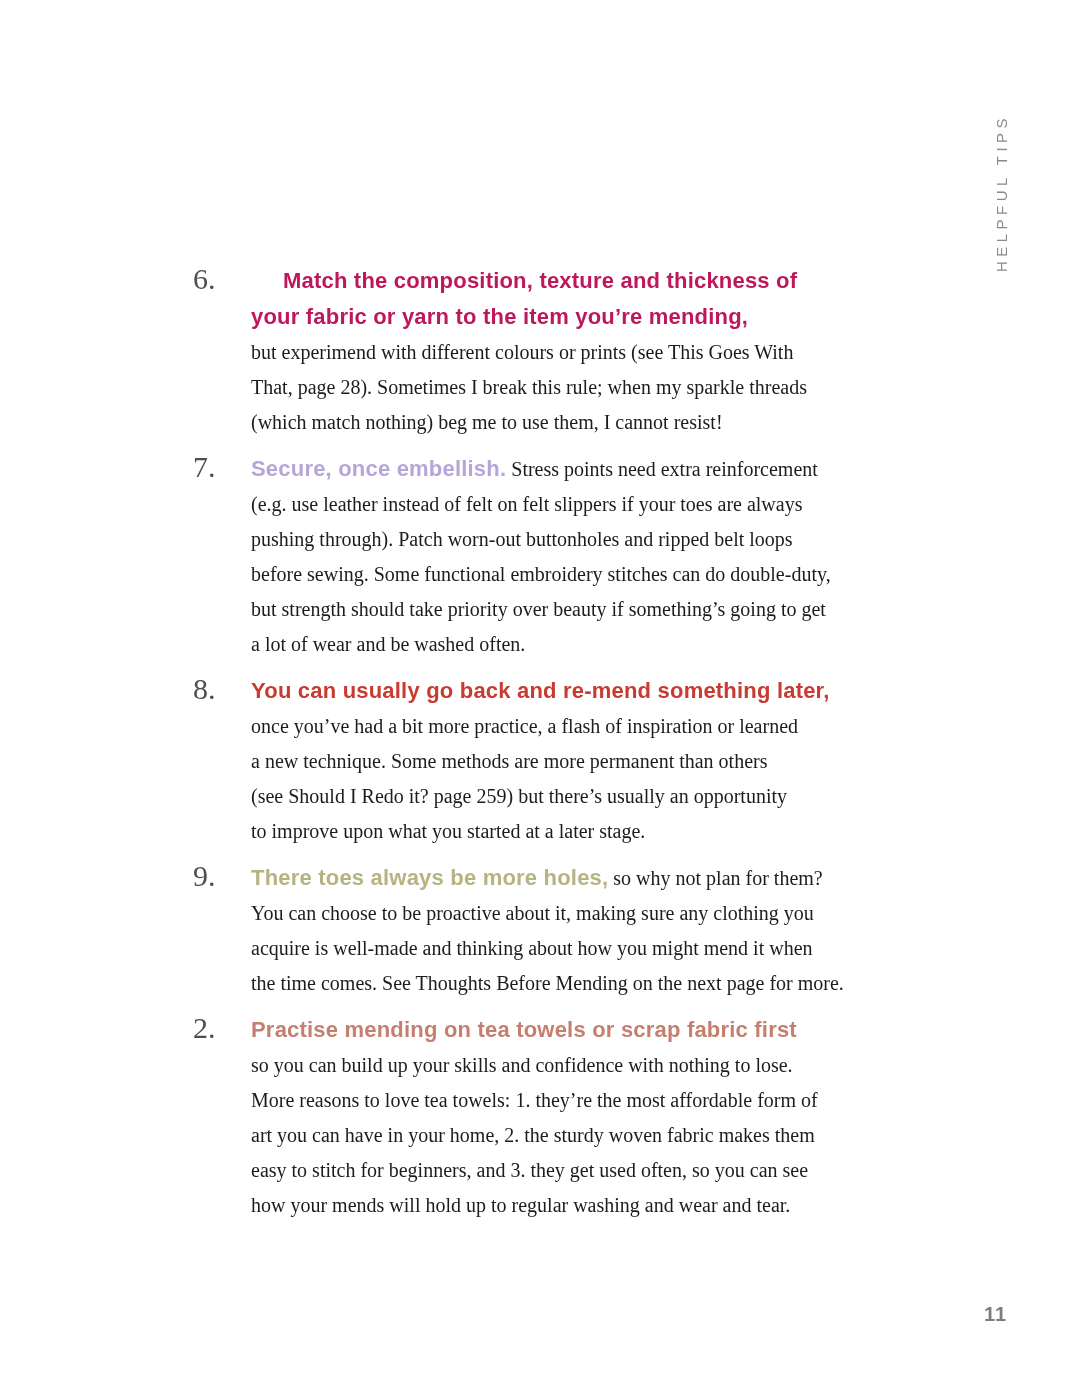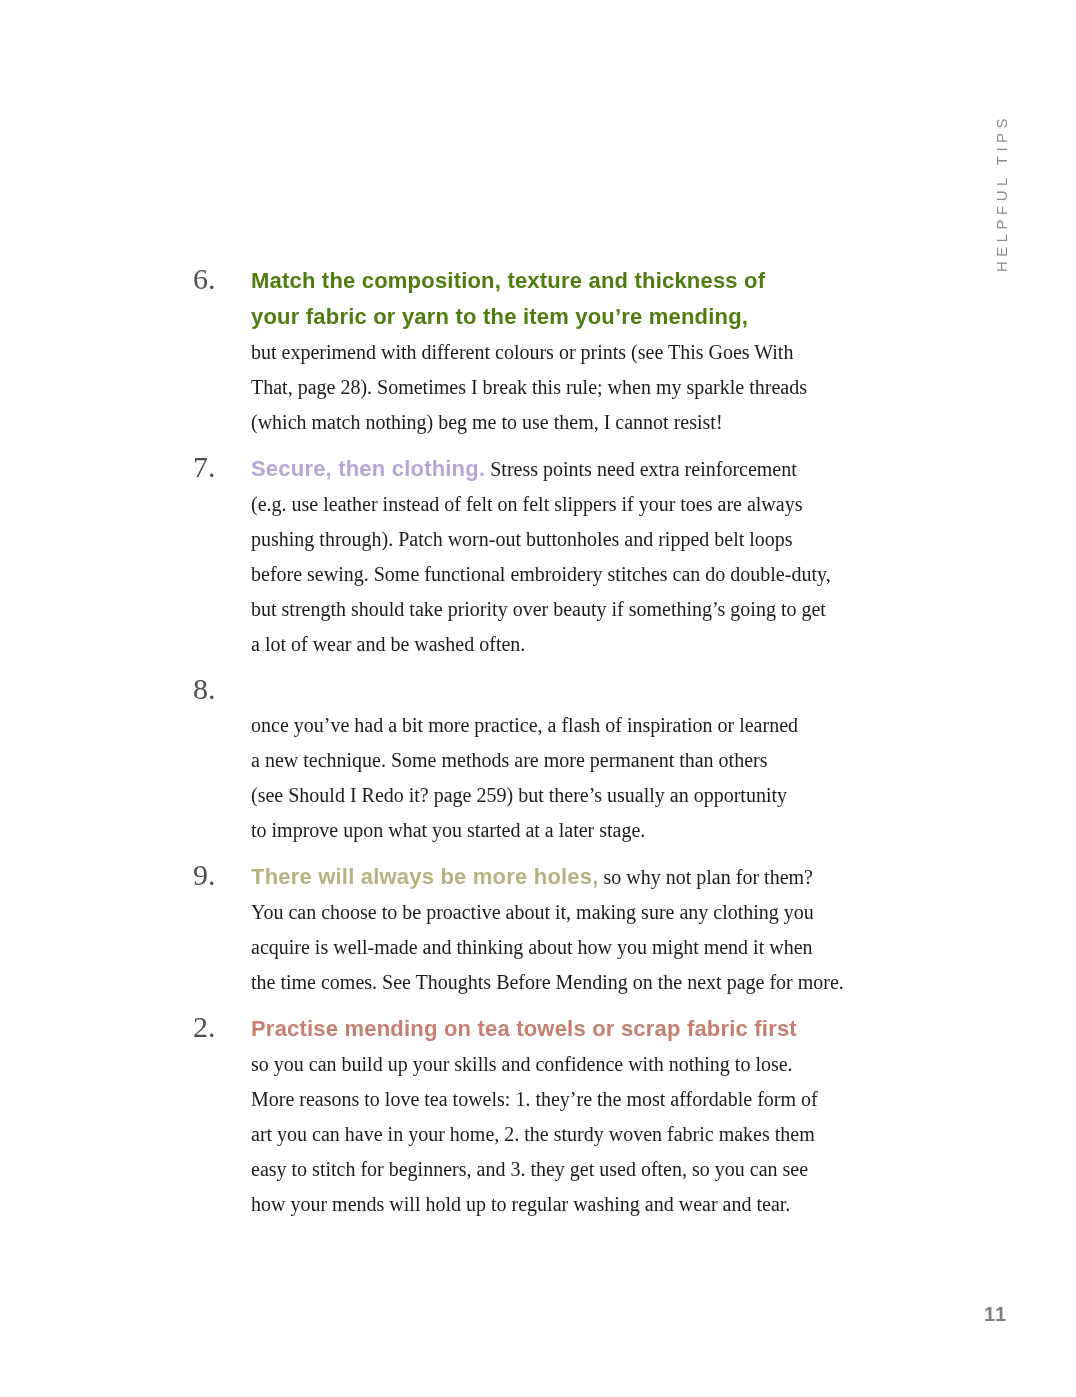--- a/index.html
+++ b/index.html
@@ -70,49 +70,49 @@
 <body>
 
 <div class="page">
 
   <div class="side-label">HELPFUL TIPS</div>
 
   <div class="content">
 
     <div class="tip">
       <div class="tip-number">6.</div>
-      <div class="tip-text"><span class="tip-heading" style="color: #4d7c0f;">Match the composition, texture and thickness of
+      <div class="tip-text"><span class="tip-heading" style="color: #be185d; margin-left: 32px;">Match the composition, texture and thickness of
 your fabric or yarn to the item you’re mending,</span><span>
 but experimend with different colours or prints (see This Goes With
 That, page 28). Sometimes I break this rule; when my sparkle threads
 (which match nothing) beg me to use them, I cannot resist!</span></div>
     </div>
 
     <div class="tip">
       <div class="tip-number">7.</div>
-      <div class="tip-text"><span class="tip-heading" style="color: rgb(180, 166, 214);">Secure, then clothing.</span><span> Stress points need extra reinforcement
+      <div class="tip-text"><span class="tip-heading" style="color: rgb(180, 166, 214);">Secure, once embellish.</span><span> Stress points need extra reinforcement
 (e.g. use leather instead of felt on felt slippers if your toes are always
 pushing through). Patch worn-out buttonholes and ripped belt loops
 before sewing. Some functional embroidery stitches can do double-duty,
 but strength should take priority over beauty if something’s going to get
 a lot of wear and be washed often.</span></div>
     </div>
 
     <div class="tip">
       <div class="tip-number">8.</div>
-      <div class="tip-text"><span>
+      <div class="tip-text"><span class="tip-heading" style="color: rgb(201, 58, 49);">You can usually go back and re-mend something later,</span><span>
 once you’ve had a bit more practice, a flash of inspiration or learned
 a new technique. Some methods are more permanent than others
 (see Should I Redo it? page 259) but there’s usually an opportunity
 to improve upon what you started at a later stage.</span></div>
     </div>
 
     <div class="tip">
       <div class="tip-number">9.</div>
-      <div class="tip-text"><span class="tip-heading" style="color: rgb(182, 179, 131);">There will always be more holes,</span><span> so why not plan for them?
+      <div class="tip-text"><span class="tip-heading" style="color: rgb(182, 179, 131);">There toes always be more holes,</span><span> so why not plan for them?
 You can choose to be proactive about it, making sure any clothing you
 acquire is well-made and thinking about how you might mend it when
 the time comes. See Thoughts Before Mending on the next page for more.</span></div>
     </div>
 
     <div class="tip">
       <div class="tip-number">2.</div>
       <div class="tip-text"><span class="tip-heading" style="color: rgb(196, 127, 111); margin-top: 20px;">Practise mending on tea towels or scrap fabric first</span><span>
 so you can build up your skills and confidence with nothing to lose.
 More reasons to love tea towels: 1. they’re the most affordable form of

